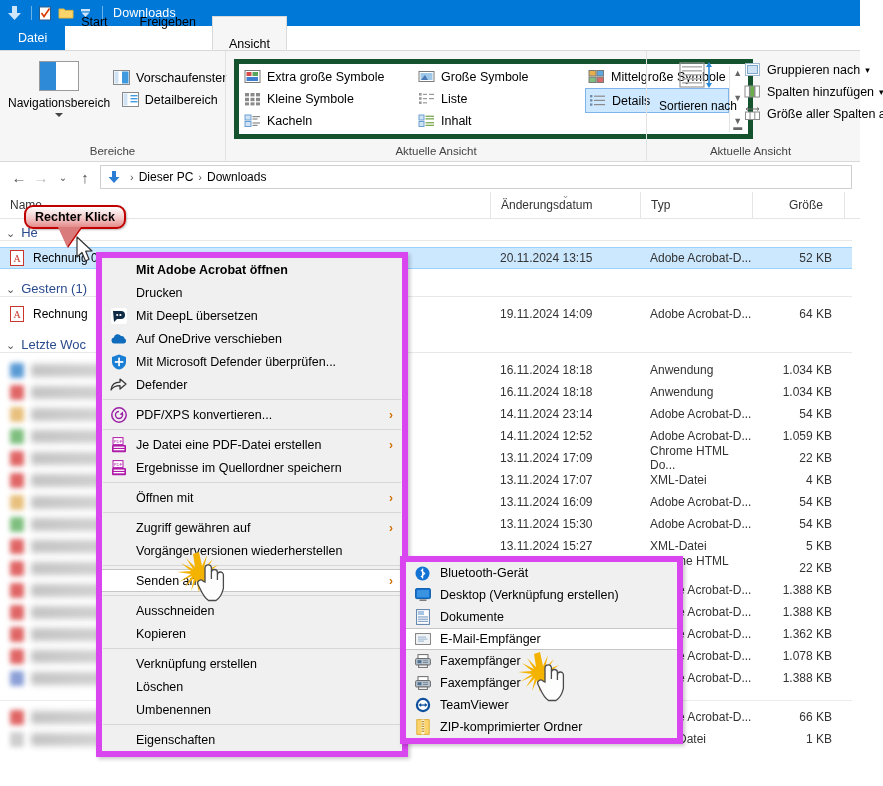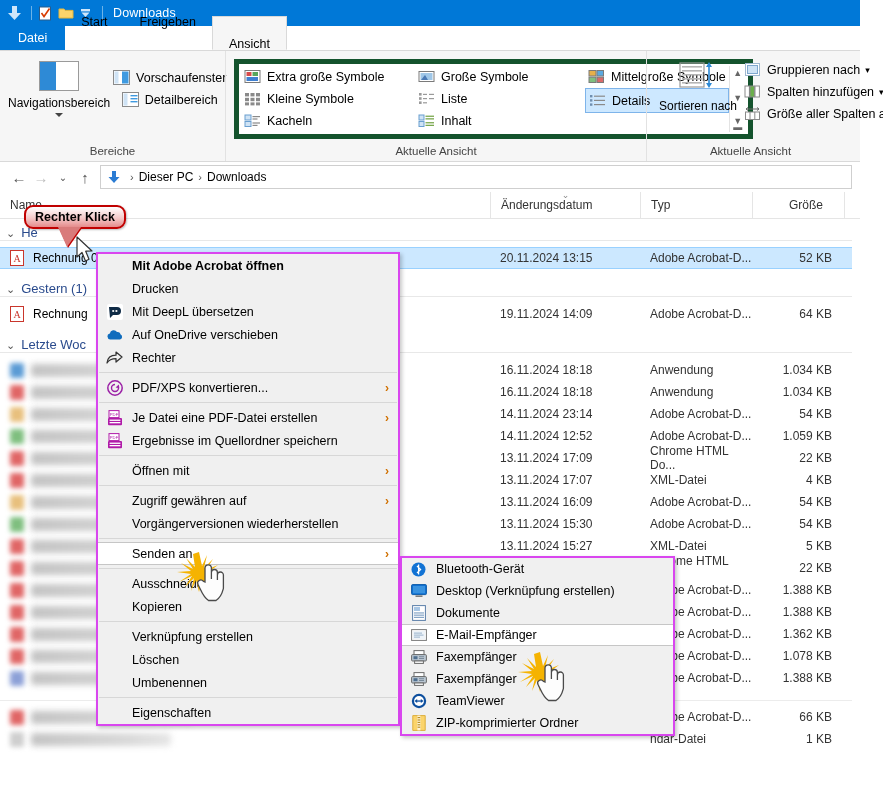--- a/index.html
+++ b/index.html
@@ -72,21 +72,21 @@
   .c-name{width:490px;display:flex;align-items:center;padding-left:10px;box-sizing:border-box;color:#000;}
   .c-date{width:150px;padding-left:10px;box-sizing:border-box;}
   .c-type{width:112px;padding-left:10px;box-sizing:border-box;}
   .c-size{width:92px;text-align:right;padding-right:12px;box-sizing:border-box;}
   .fico{width:16px;height:16px;margin-right:7px;flex:0 0 auto;}
   .blurname{height:13px;border-radius:2px;filter:blur(3px);opacity:.85;}
   .blurico{width:14px;height:15px;margin-right:7px;flex:0 0 auto;filter:blur(2.4px);}
   .rowsepline{position:absolute;left:0;right:8px;height:1px;background:#ececec;}
 
   
-  .cmenu{position:absolute;background:#f0f0f0;border:2px solid #d946ef;box-shadow:2px 2px 4px rgba(0,0,0,.22);z-index:40;font-size:12.5px;}
+  .cmenu{position:absolute;background:#f0f0f0;border:6px solid #d946ef;box-shadow:2px 2px 4px rgba(0,0,0,.22);z-index:40;font-size:12.5px;}
   .cmenu .mi{height:23px;display:flex;align-items:center;padding:0 26px 0 8px;position:relative;color:#000;cursor:default;white-space:nowrap;}
   .cmenu .mi.bold{font-weight:bold;}
   .cmenu .mi.hl{background:#fff;border-top:1px solid #c6c6c6;border-bottom:1px solid #c6c6c6;height:23px;box-sizing:border-box;}
   .cmenu .mi .mic{width:17px;height:16px;margin-right:9px;flex:0 0 auto;display:flex;align-items:center;justify-content:center;}
   .cmenu .mi .arrow{position:absolute;right:9px;color:#d07000;font-size:12px;font-weight:bold;}
   .cmenu .divider{height:1px;background:#d7d7d7;margin:3px 1px;}
 
   
   .callout{position:absolute;z-index:60;}
   .callout .bub{background:linear-gradient(#ffffff 0%,#f4c9c9 55%,#e58c8c 100%);border:2px solid #c00000;border-radius:9px;padding:3px 9px;font-weight:bold;font-size:12.5px;color:#000;box-shadow:1px 1px 2px rgba(0,0,0,.25);}
@@ -653,25 +653,37 @@
       <div class="mi">
         <span class="mic">
           <svg width="17" height="13" viewBox="0 0 17 13">
             <path d="M4.2,11.5 a3.1,3.1 0 0 1 -0.4,-6.1 A4,4 0 0 1 11,4 a3,3 0 0 1 3.6,2.6 A2.6,2.6 0 0 1 14,11.5 Z" fill="#0f6cbd"></path>
           </svg>
         </span>
         <span>Auf OneDrive verschieben</span>
       </div>
       <div class="mi">
         <span class="mic">
+          <svg width="16" height="16" viewBox="0 0 16 16">
+            <path d="M8,0.6 L15,3 L15,8 C15,12 11.6,14.8 8,15.6 C4.4,14.8 1,12 1,8 L1,3 Z" fill="#1a7fd4"></path>
+            <g fill="#fff">
+              <rect x="7.2" y="3.6" width="1.7" height="8.6"></rect>
+              <rect x="3.8" y="7.1" width="8.5" height="1.7"></rect>
+            </g>
+          </svg>
+        </span>
+        <span>Mit Microsoft Defender überprüfen...</span>
+      </div>
+      <div class="mi">
+        <span class="mic">
           <svg width="17" height="15" viewBox="0 0 17 15">
             <path d="M1,13 C1.6,7.4 5.2,5.2 10,5.2 L10,2 L16,7 L10,12 L10,8.6 C6,8.6 3,9.6 1,13 Z" fill="none" stroke="#333" stroke-width="1.25" stroke-linejoin="round"></path>
           </svg>
         </span>
-        <span>Rechter</span>
+        <span>Defender</span>
       </div>
       <div class="divider"></div>
       <div class="mi">
         <span class="mic">
           <svg width="16" height="16" viewBox="0 0 16 16">
             <circle cx="8" cy="8" r="7.2" fill="none" stroke="#9b21a6" stroke-width="1.5"></circle>
             <path d="M11.5,8 a3.5,3.5 0 1 1 -3.5,-3.5" fill="none" stroke="#9b21a6" stroke-width="1.4"></path>
             <polygon points="11.8,4.4 12.4,8.2 8.6,7.6" fill="#9b21a6"></polygon>
           </svg>
         </span>

